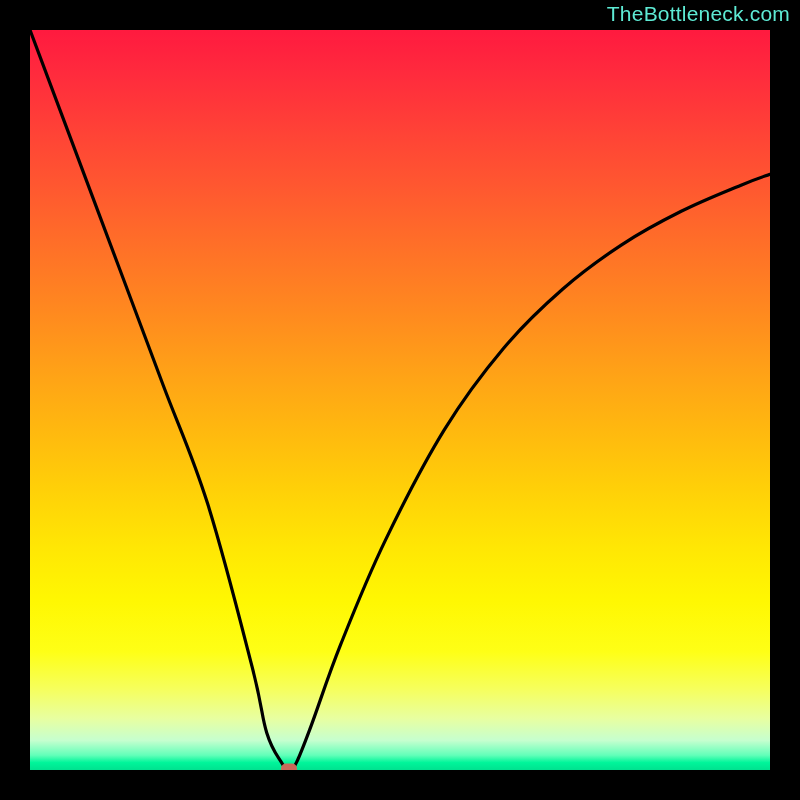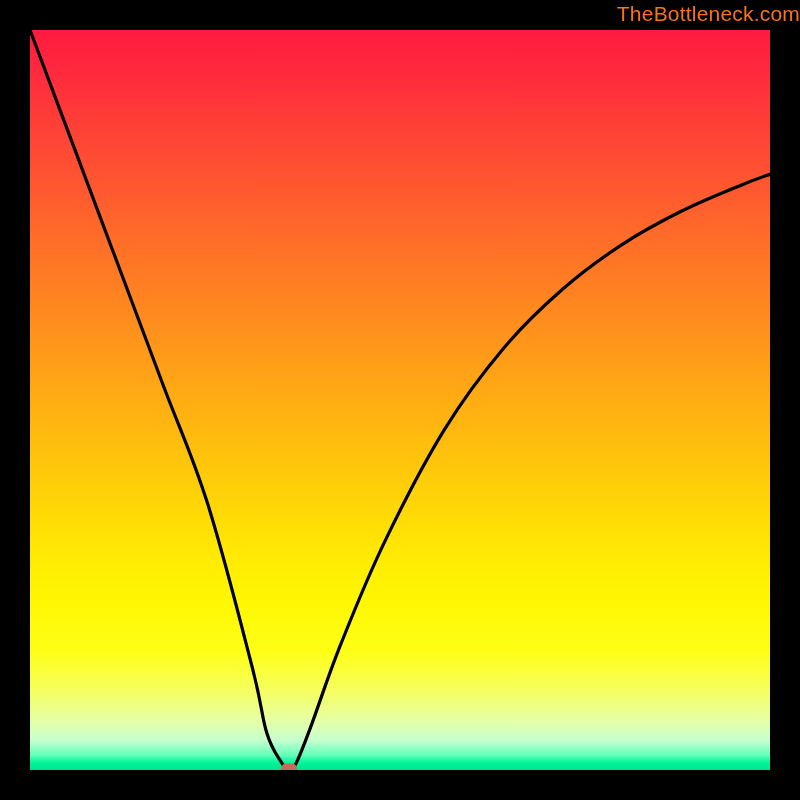--- a/index.html
+++ b/index.html
@@ -13,22 +13,22 @@
   }
   .frame {
     position: relative;
     width: 800px;
     height: 800px;
     background: #000;
   }
   .watermark {
     position: absolute;
     top: 2px;
-    right: 0;
-    color: #f97316;
+    right: 10px;
+    color: #5eead4;
     font-size: 21px;
     letter-spacing: 0.2px;
     z-index: 30;
   }
   .plot {
     position: absolute;
     left: 30px;
     top: 30px;
     width: 740px;
     height: 740px;

